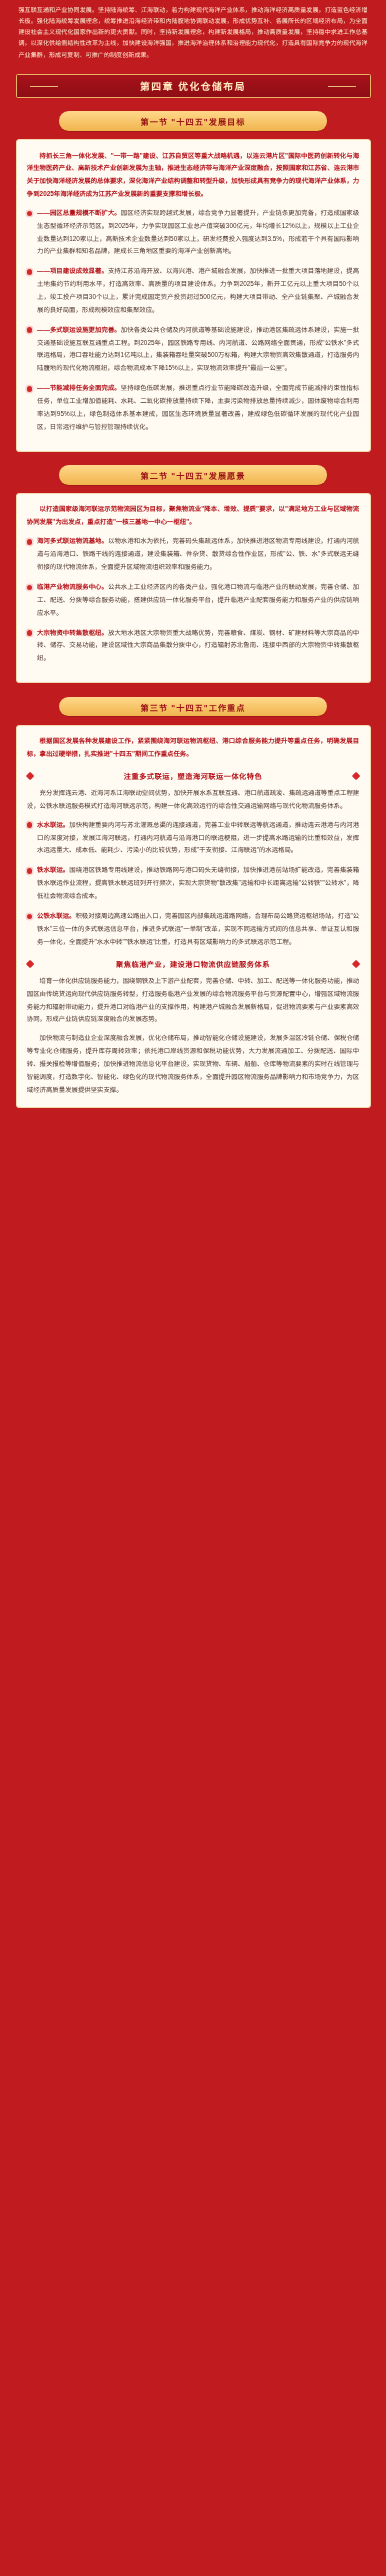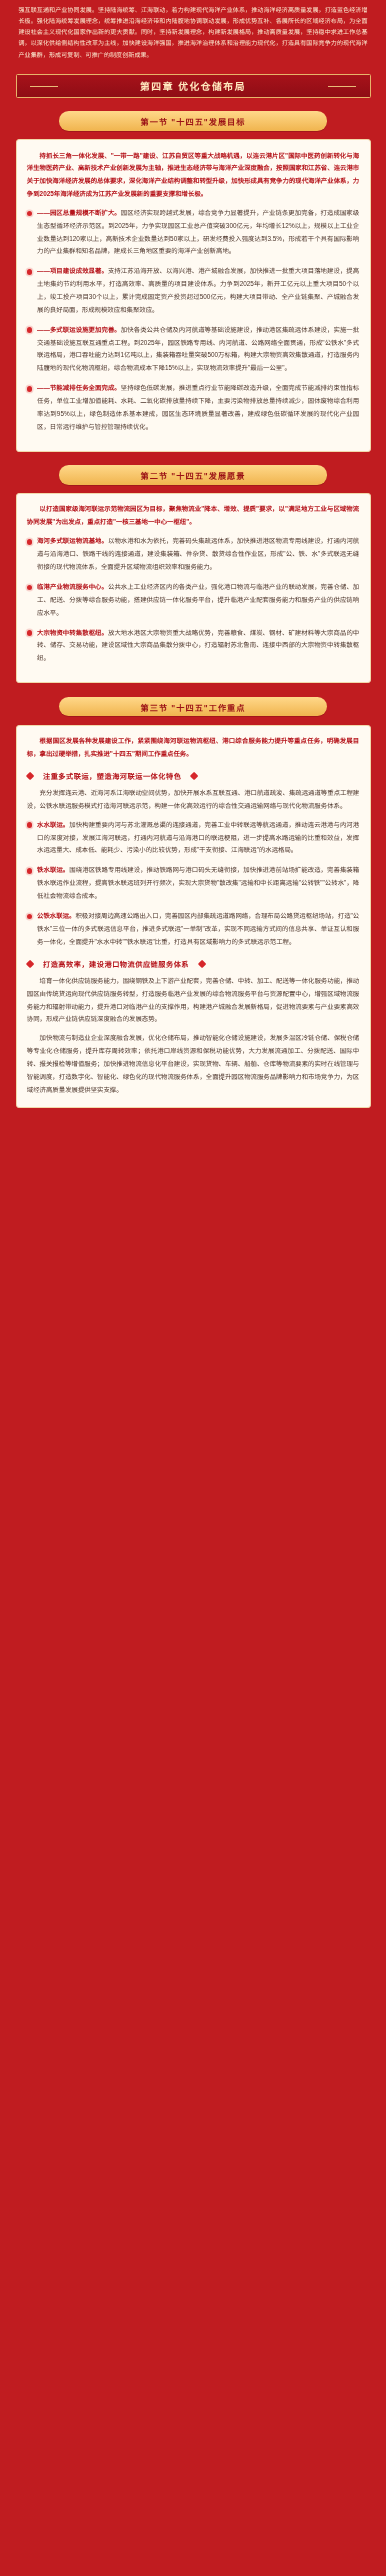--- a/index.html
+++ b/index.html
@@ -127,21 +127,21 @@
     color: #b5131a;
     font-weight: bold;
   }
 
   
   .sub-head {
     margin: 10.3px 0 6.2px 0;
     display: flex;
     align-items: center;
     gap: 10px;
-    justify-content: flex-start;
+    justify-content: space-between;
   }
   .sub-head .mark {
     width: 6.2px; height: 6.2px;
     background: #d6272b;
     transform: rotate(45deg);
     border-radius: 1px;
   }
   .sub-head .stext {
     color: #b5131a;
     font-size: 7.2px;
@@ -227,21 +227,21 @@
       <div class="dot"></div>
       <div class="btxt"><span class="btitle">铁水联运。</span><span>围绕港区铁路专用线建设，推动铁路网与港口码头无缝衔接，加快推进港前站场扩能改造，完善集装箱铁水联运作业流程，提高铁水联运班列开行频次，实现大宗货物"散改集"运输和中长距离运输"公转铁""公转水"，降低社会物流综合成本。</span></div>
     </div>
     <div class="bullet">
       <div class="dot"></div>
       <div class="btxt"><span class="btitle">公铁水联运。</span><span>积极对接周边高速公路出入口，完善园区内部集疏运道路网络，合理布局公路货运枢纽场站，打造"公铁水"三位一体的多式联运信息平台，推进多式联运"一单制"改革，实现不同运输方式间的信息共享、单证互认和服务一体化，全面提升"水水中转""铁水联运"比重，打造具有区域影响力的多式联运示范工程。</span></div>
     </div>
 
     <div class="sub-head">
       <span class="mark"></span>
-      <span class="stext">打造高效率，建设港口物流供应链服务体系</span>
+      <span class="stext">聚焦临港产业，建设港口物流供应链服务体系</span>
       <span class="mark"></span>
     </div>
     <p>培育一体化供应链服务能力，围绕钢铁及上下游产业配套，完善仓储、中转、加工、配送等一体化服务功能，推动园区由传统货运向现代供应链服务转型，打造服务临港产业发展的综合物流服务平台与资源配置中心，增强区域物流服务能力和辐射带动能力，提升港口对临港产业的支撑作用，构建港产城融合发展新格局，促进物流要素与产业要素高效协同，形成产业链供应链深度融合的发展态势。</p>
     <p>加快物流与制造业企业深度融合发展，优化仓储布局，推动智能化仓储设施建设，发展多温区冷链仓储、保税仓储等专业化仓储服务，提升库存周转效率；依托港口岸线资源和保税功能优势，大力发展流通加工、分拨配送、国际中转、报关报检等增值服务；加快推进物流信息化平台建设，实现货物、车辆、船舶、仓库等物流要素的实时在线管理与智能调度，打造数字化、智能化、绿色化的现代物流服务体系，全面提升园区物流服务品牌影响力和市场竞争力，为区域经济高质量发展提供坚实支撑。</p>
   </div>
 
 </div>
 
 
 </body></html>

